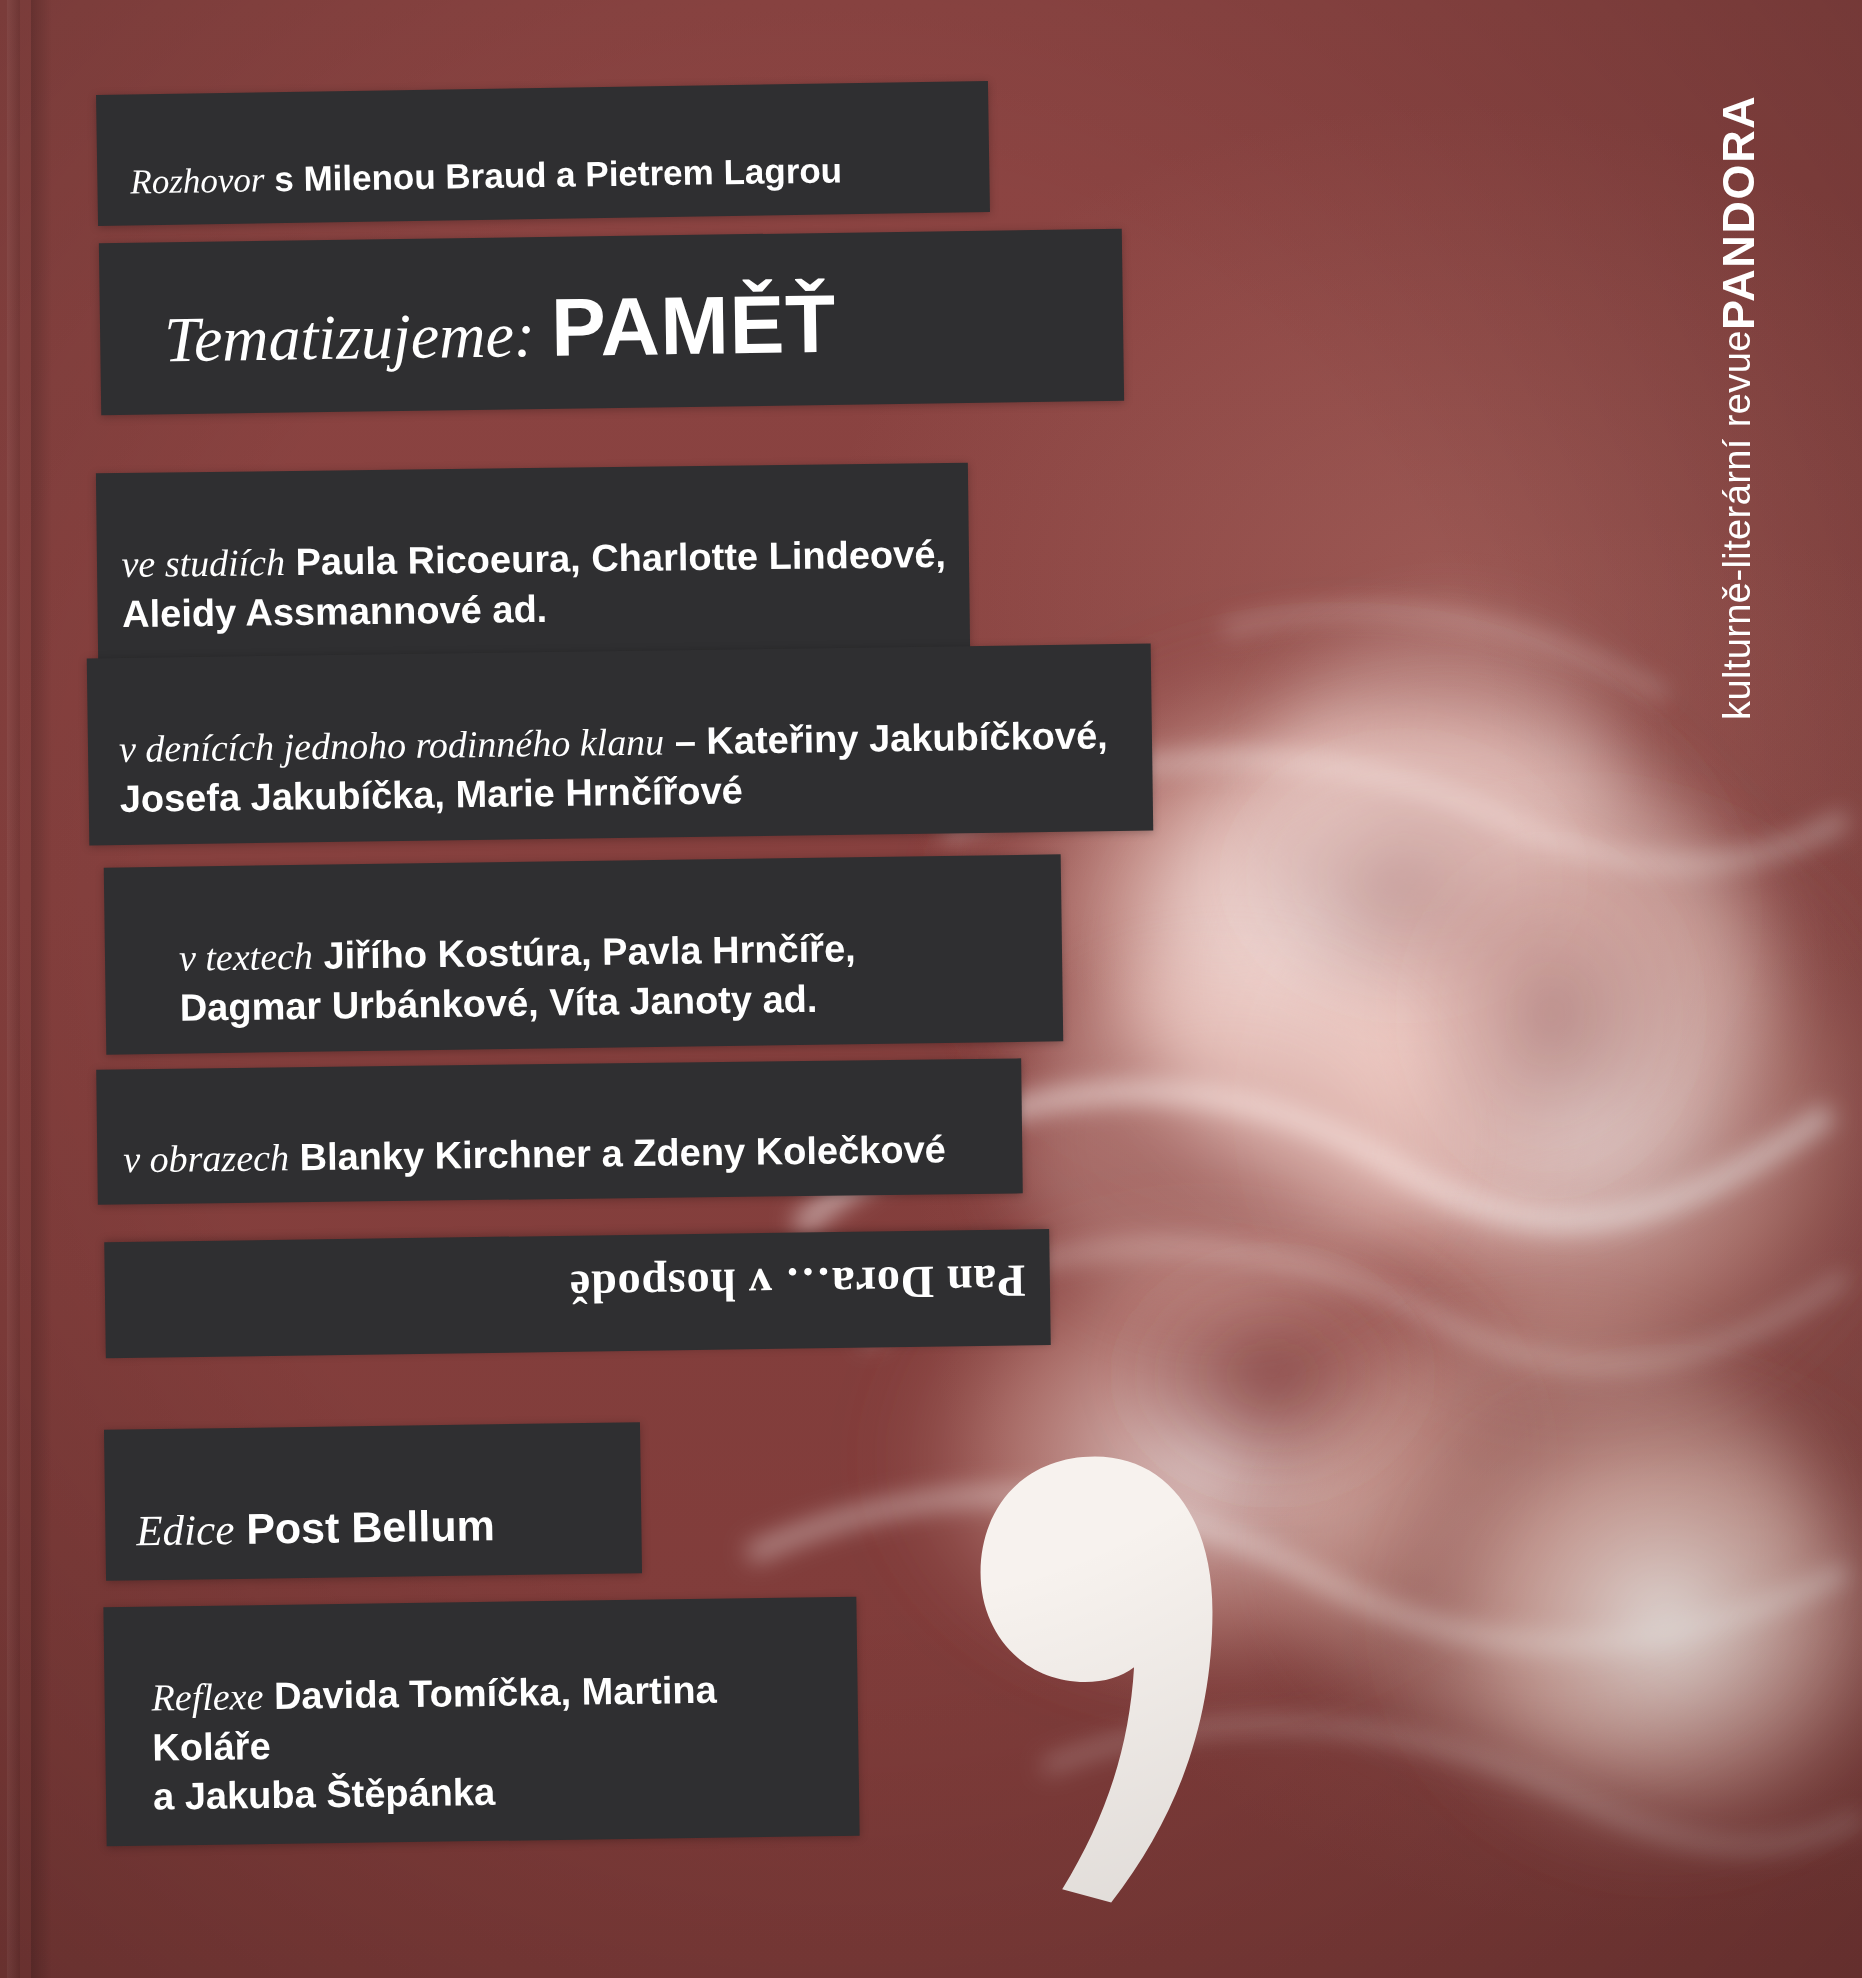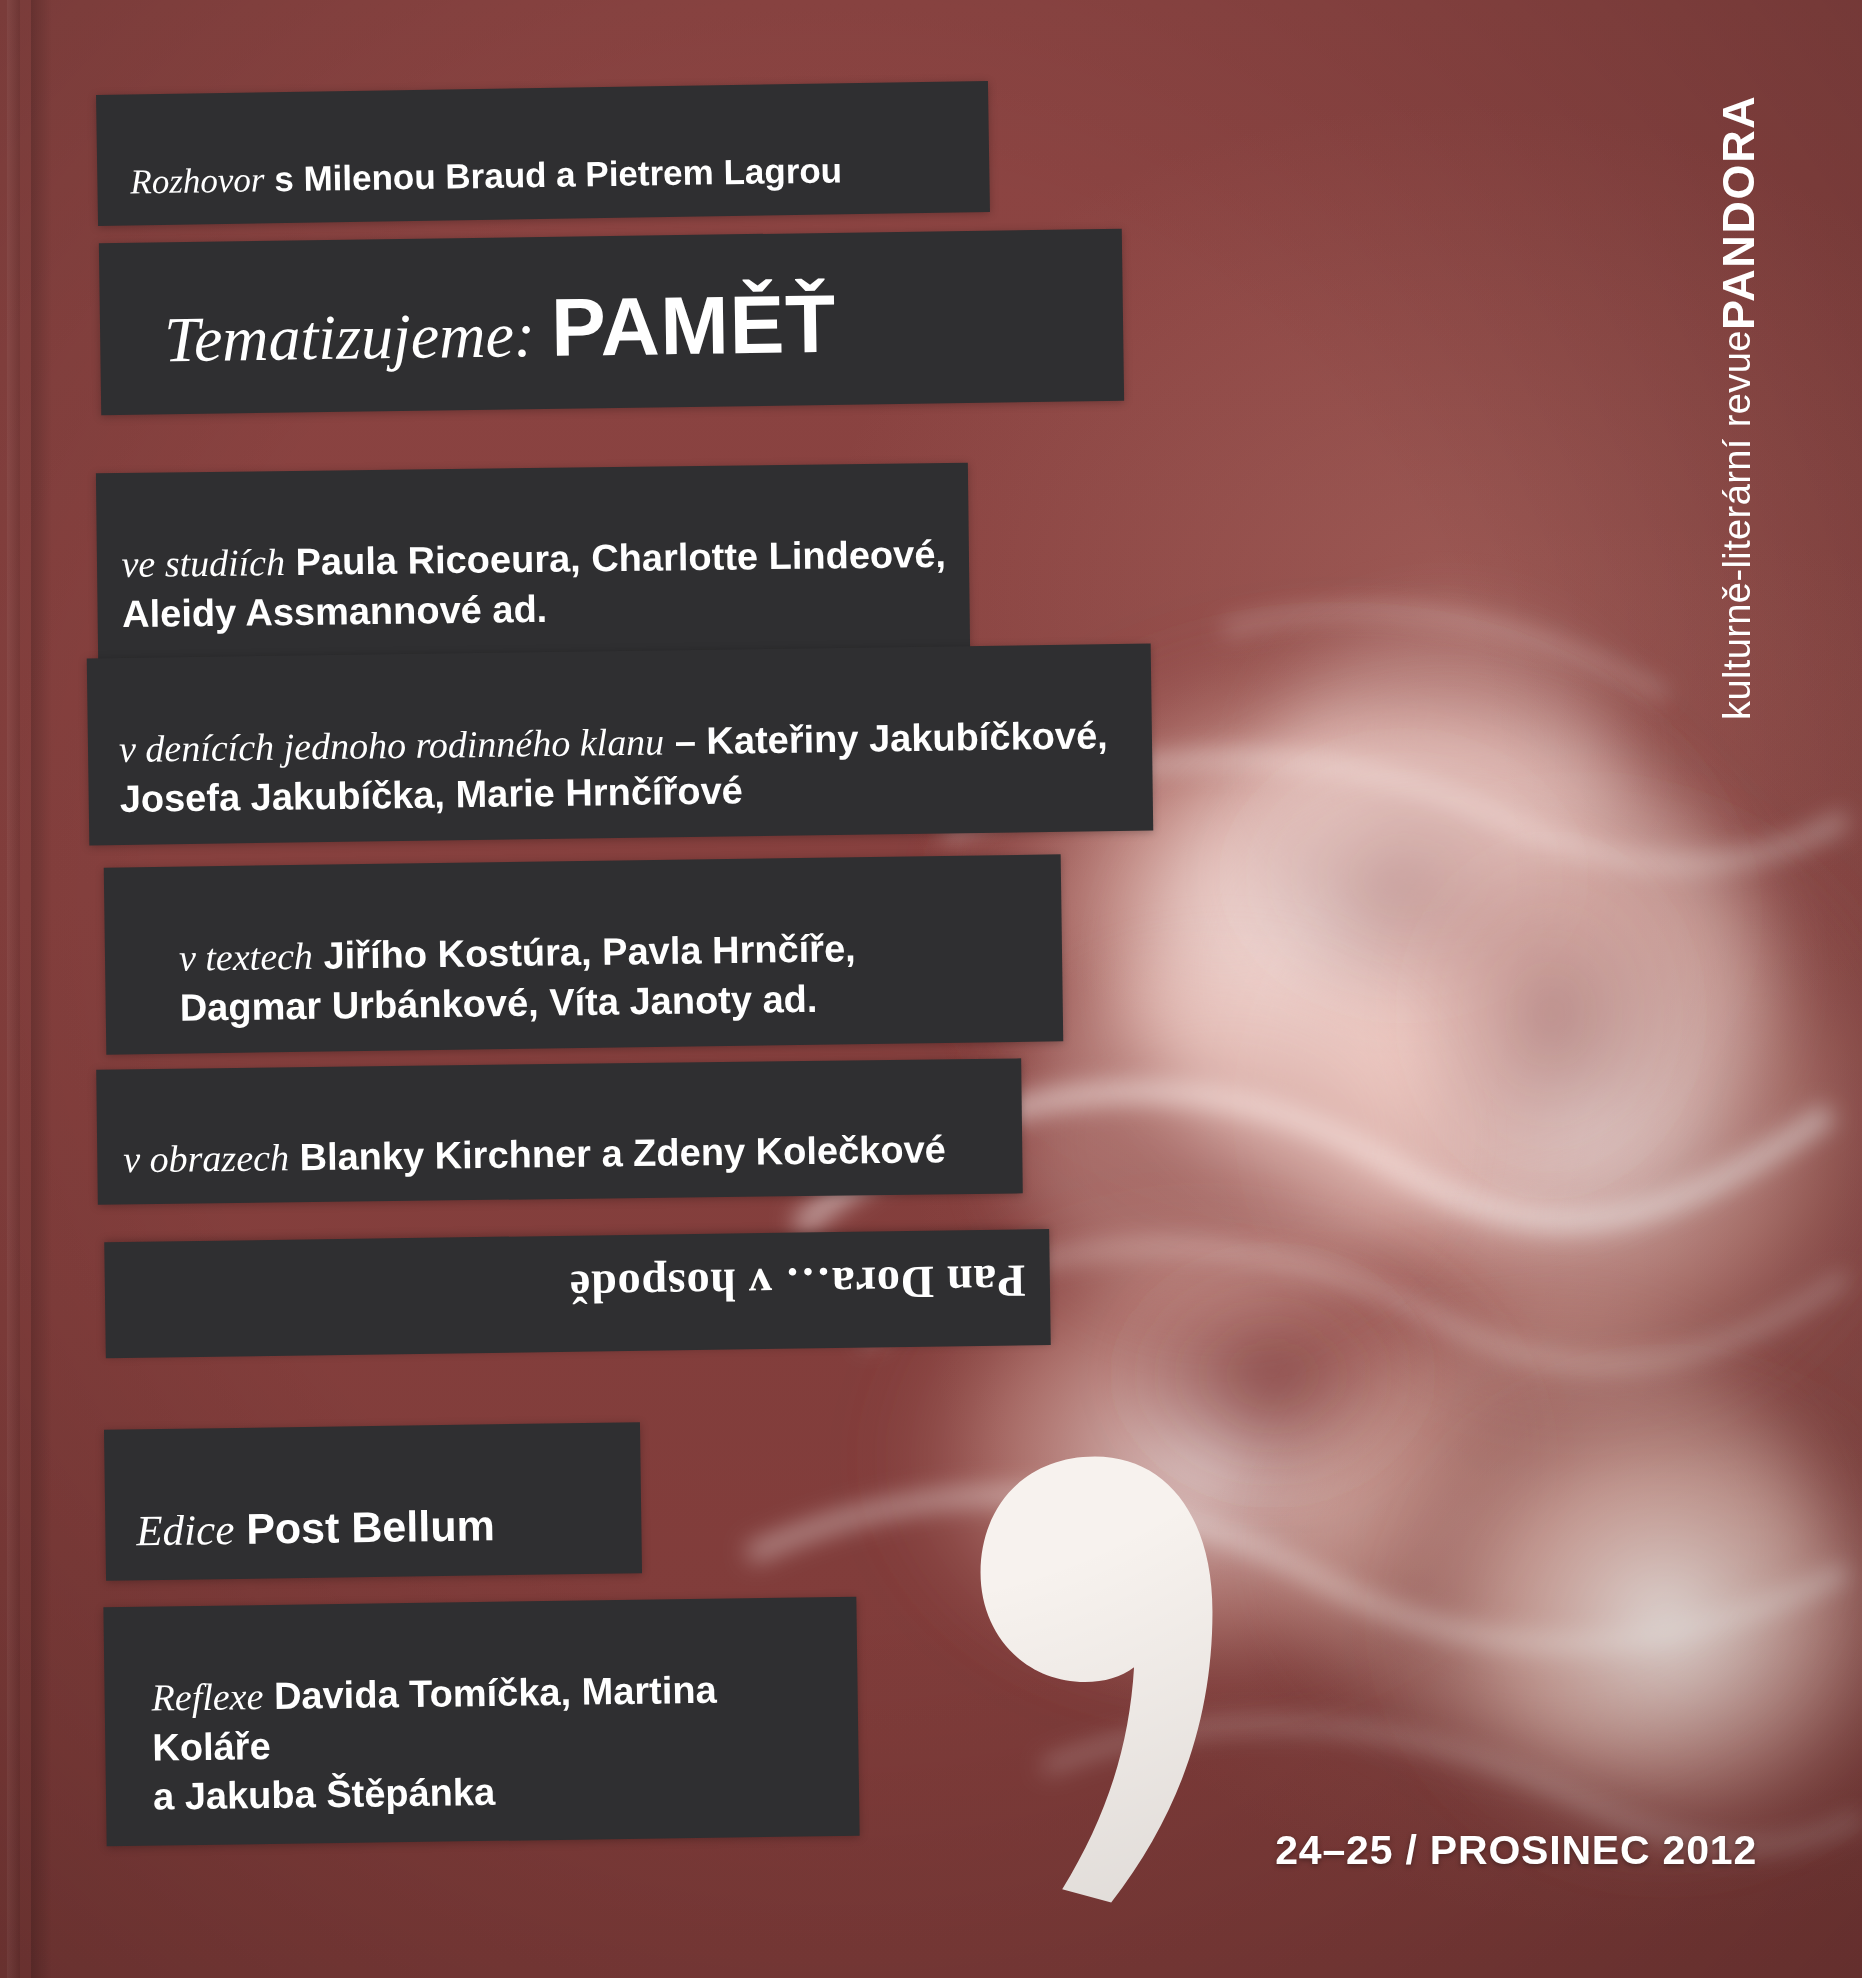--- a/index.html
+++ b/index.html
@@ -301,16 +301,15 @@
   <div class="banner" id="b-reflexe">
     <span class="it">Reflexe</span><span class="bd"> Davida Tomíčka, Martina Koláře
 a Jakuba Štěpánka</span>
   </div>
 
   <div class="masthead">
     <span class="mh-sub">kulturně-literární revue</span>
     <span class="mh-name">PANDORA</span>
   </div>
 
-  <div class="issue">24–25 / PROSINEC 2012</div>
 
 </div>
 
 
 </body></html>

